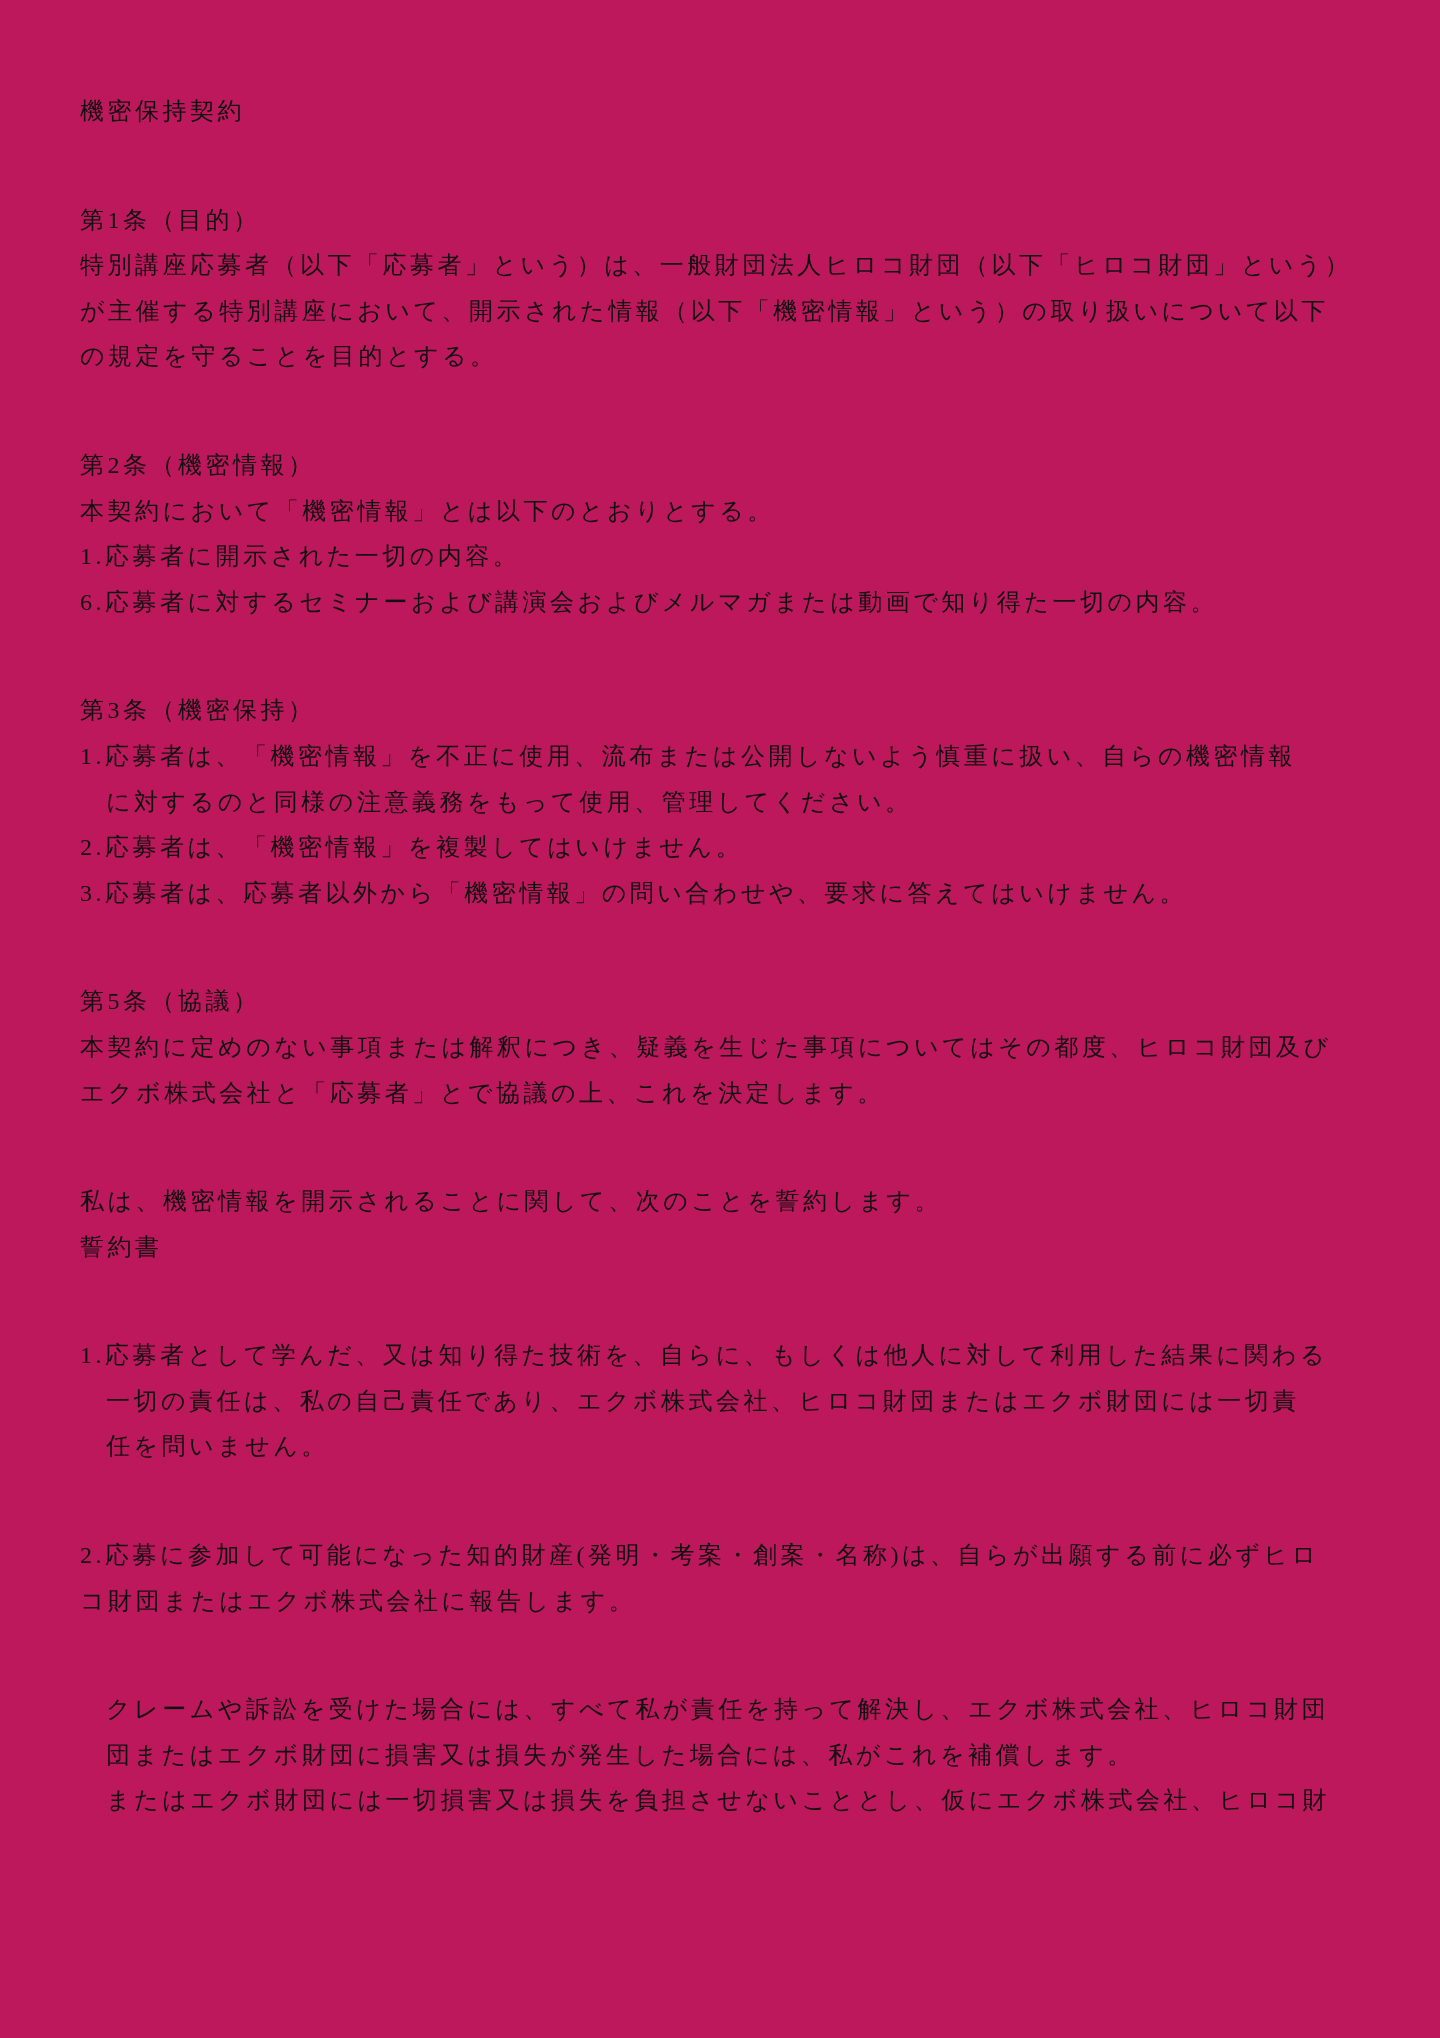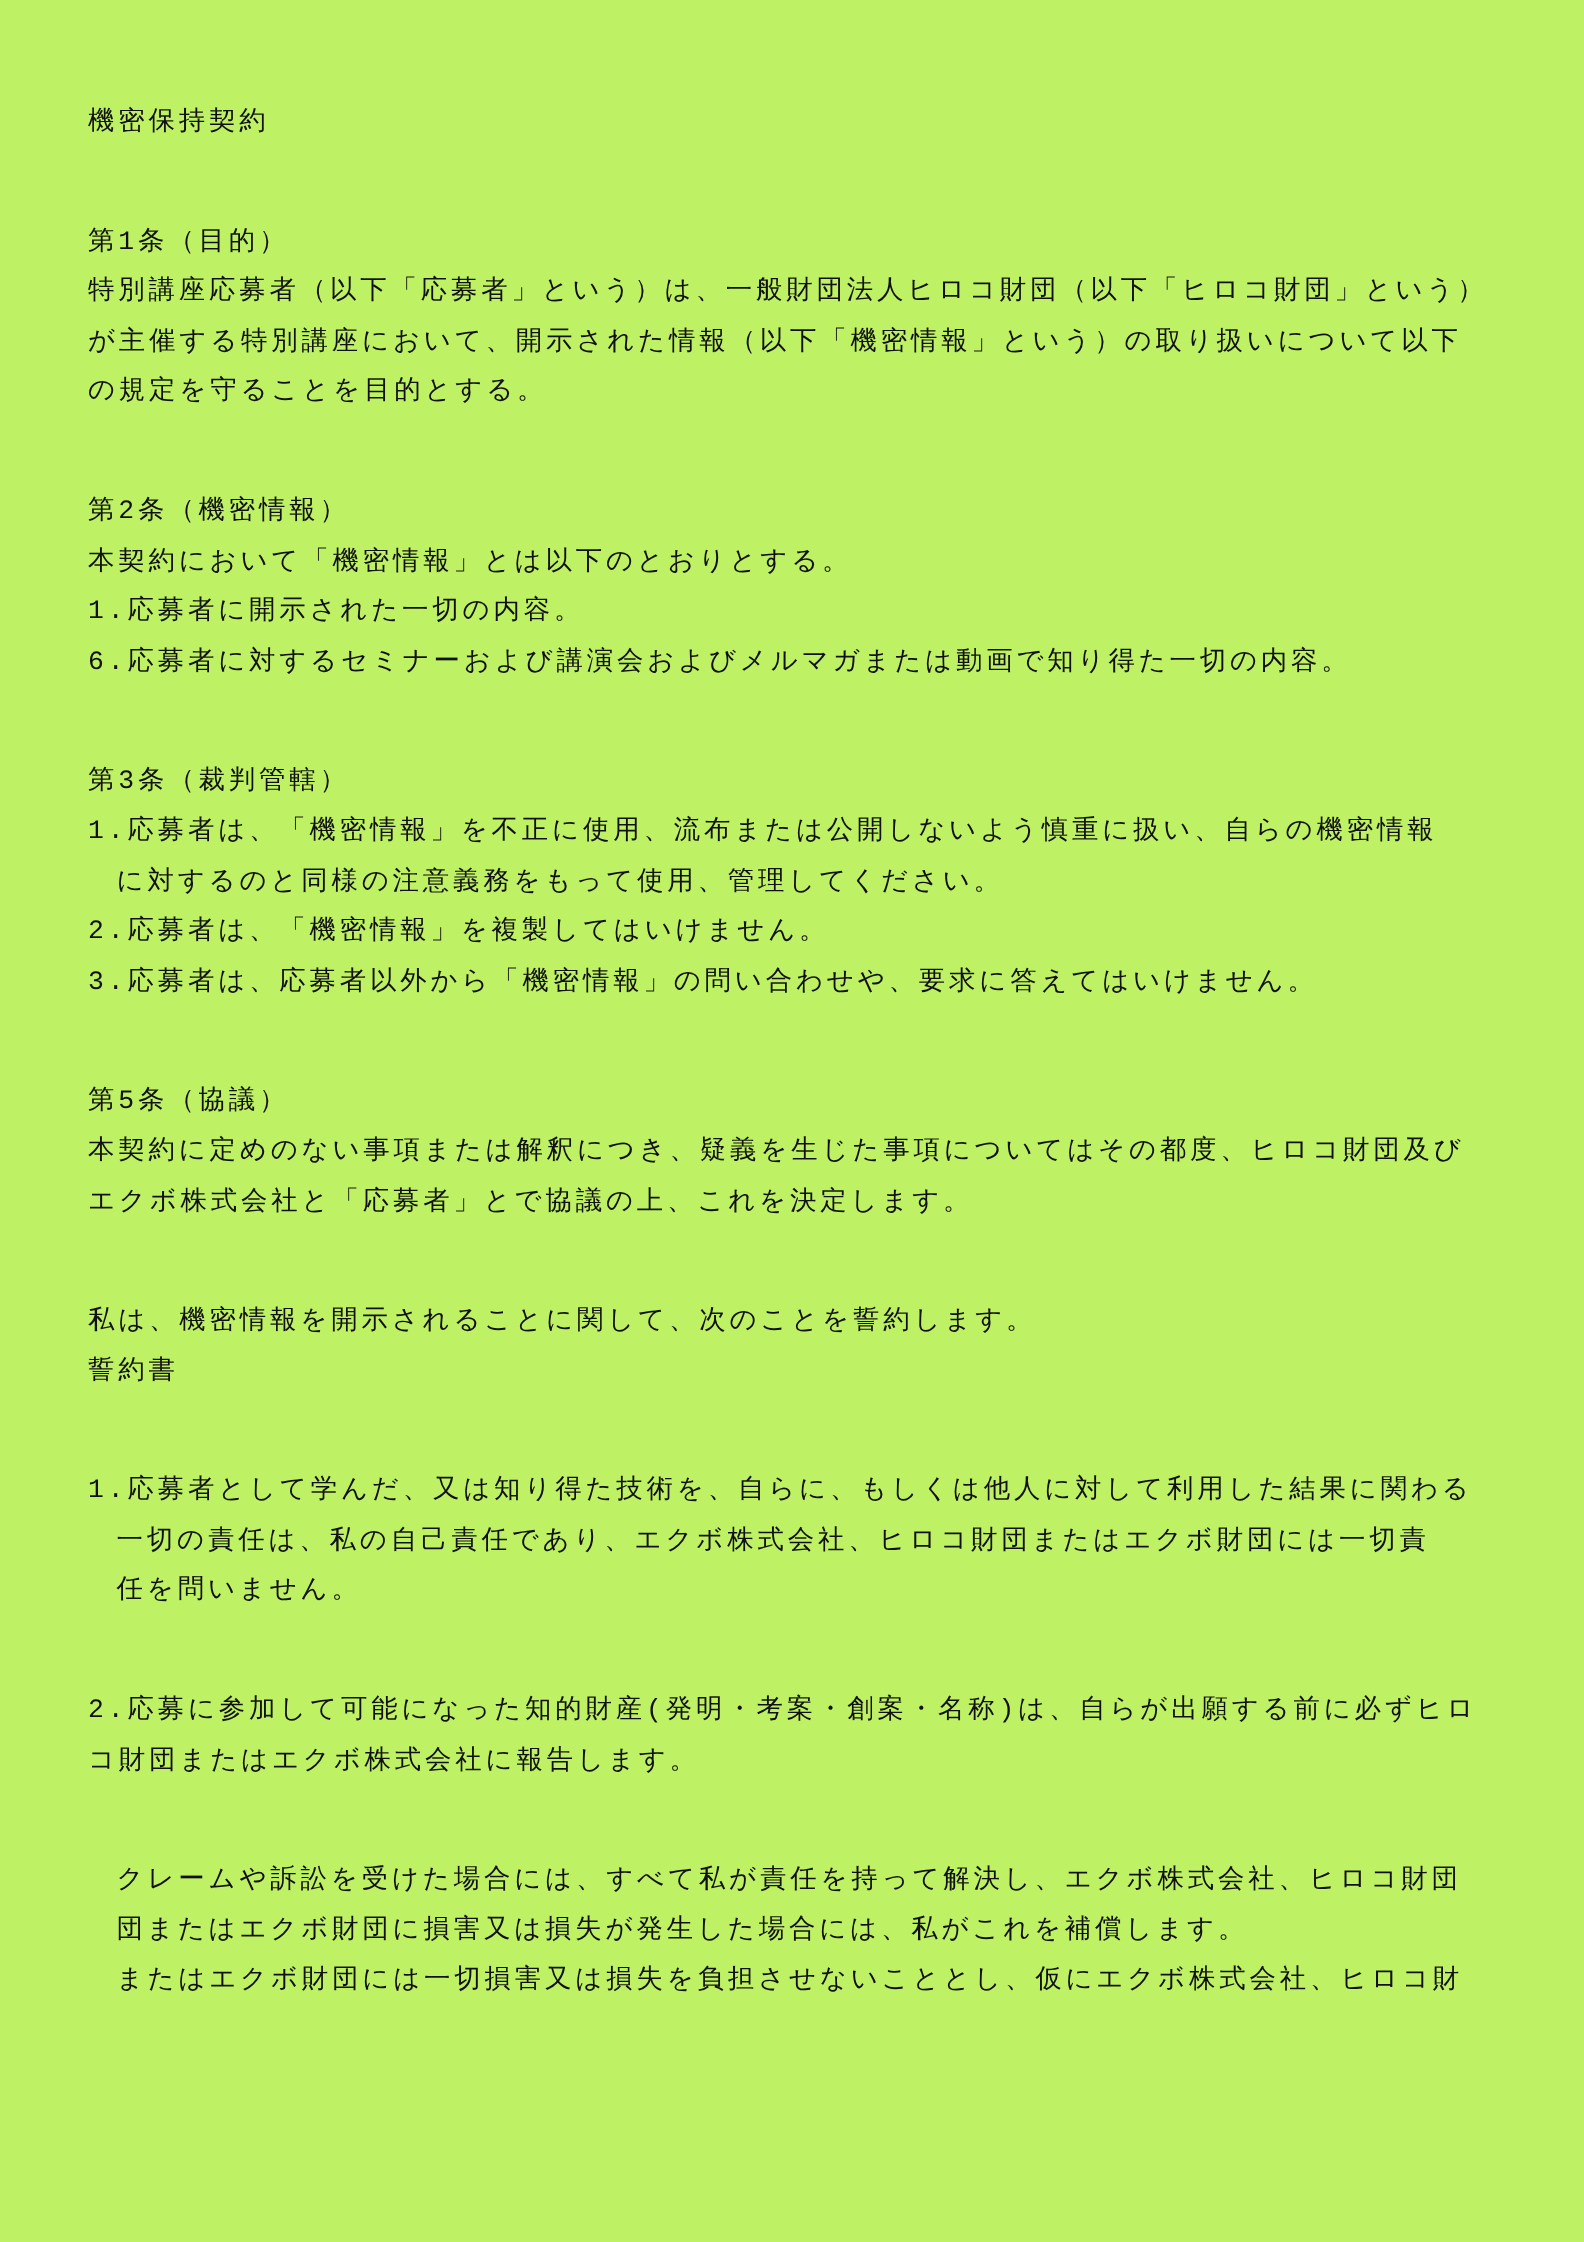--- a/index.html
+++ b/index.html
@@ -4,23 +4,23 @@
 <style>
   html, body {
     margin: 0;
     padding: 0;
     background: #ffffff;
   }
   .page {
     position: relative;
     width: 1440px;
     height: 2038px;
-    background: #bef264;
+    background: #be185d;
     color: #111111;
-    font-family: Liberation Mono, monospace;
+    font-family: Liberation Serif, serif;
     font-size: 24px;
     letter-spacing: 3.5px;
     line-height: 45.6px;
     box-sizing: border-box;
     padding: 89px 70px 0 80px;
     overflow: hidden;
   }
   .block + .block {
     margin-top: 63px; 
   }
@@ -45,21 +45,21 @@
         <div class="line">が主催する特別講座において、開示された情報（以下「機密情報」という）の取り扱いについて以下</div>
         <div class="line">の規定を守ることを目的とする。</div>
       </div>
       <div class="block">
         <div class="line">第2条（機密情報）</div>
         <div class="line">本契約において「機密情報」とは以下のとおりとする。</div>
         <div class="line">1.応募者に開示された一切の内容。</div>
         <div class="line">6.応募者に対するセミナーおよび講演会およびメルマガまたは動画で知り得た一切の内容。</div>
       </div>
       <div class="block">
-        <div class="line">第3条（裁判管轄）</div>
+        <div class="line">第3条（機密保持）</div>
         <div class="line">1.応募者は、「機密情報」を不正に使用、流布または公開しないよう慎重に扱い、自らの機密情報</div>
         <div class="line indent">に対するのと同様の注意義務をもって使用、管理してください。</div>
         <div class="line">2.応募者は、「機密情報」を複製してはいけません。</div>
         <div class="line">3.応募者は、応募者以外から「機密情報」の問い合わせや、要求に答えてはいけません。</div>
       </div>
       <div class="block">
         <div class="line">第5条（協議）</div>
         <div class="line">本契約に定めのない事項または解釈につき、疑義を生じた事項についてはその都度、ヒロコ財団及び</div>
         <div class="line">エクボ株式会社と「応募者」とで協議の上、これを決定します。</div>
       </div>

